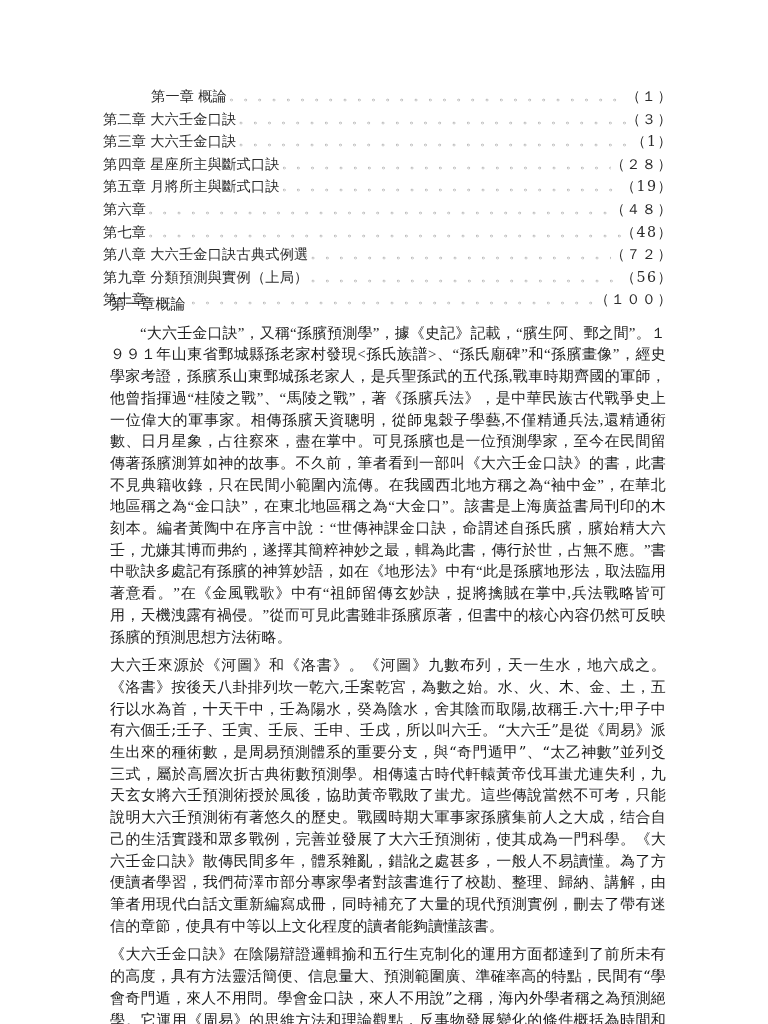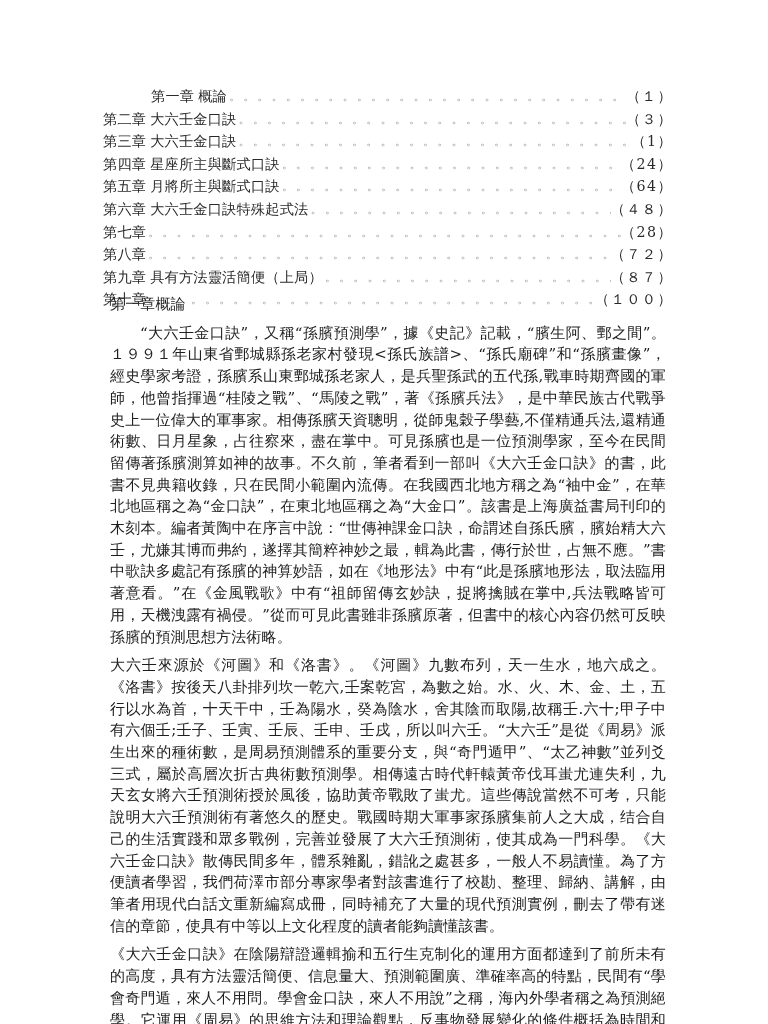--- a/index.html
+++ b/index.html
@@ -76,20 +76,21 @@
     font-size: 15px;
     line-height: 21.7px;
     text-align: justify;
     text-justify: inter-character;
     letter-spacing: 0.15px;
     color: #1e1e1e;
     margin: 7px;
   }
   .para.indent {
     text-indent: 2em;
+    font-family: Liberation Serif, serif;
   }
   .para.heading {
     text-indent: 0;
     text-align: left;
   }
   .para.flush {
     text-indent: 0;
   }
 </style>
 </head>
@@ -113,49 +114,49 @@
       <div class="toc-row">
         <span class="toc-chapter">第三章</span>
         <span class="toc-title">大六壬金口訣</span>
         <span class="toc-leader">。。。。。。。。。。。。。。。。。。。。。。。。。。。。。。。。。。。。。。。。。。。。。。。。。。。。。。。。。。。</span>
         <span class="toc-page">（1）</span>
       </div>
       <div class="toc-row">
         <span class="toc-chapter">第四章</span>
         <span class="toc-title">星座所主與斷式口訣</span>
         <span class="toc-leader">。。。。。。。。。。。。。。。。。。。。。。。。。。。。。。。。。。。。。。。。。。。。。。。。。。。。。。。。。。。</span>
-        <span class="toc-page">（24）</span>
+        <span class="toc-page">（２８）</span>
       </div>
       <div class="toc-row">
         <span class="toc-chapter">第五章</span>
         <span class="toc-title">月將所主與斷式口訣</span>
         <span class="toc-leader">。。。。。。。。。。。。。。。。。。。。。。。。。。。。。。。。。。。。。。。。。。。。。。。。。。。。。。。。。。。</span>
-        <span class="toc-page">（64）</span>
+        <span class="toc-page">（19）</span>
       </div>
       <div class="toc-row">
         <span class="toc-chapter">第六章</span>
-        <span class="toc-title">大六壬金口訣特殊起式法</span>
         <span class="toc-leader">。。。。。。。。。。。。。。。。。。。。。。。。。。。。。。。。。。。。。。。。。。。。。。。。。。。。。。。。。。。</span>
         <span class="toc-page">（４８）</span>
       </div>
       <div class="toc-row">
         <span class="toc-chapter">第七章</span>
         <span class="toc-leader">。。。。。。。。。。。。。。。。。。。。。。。。。。。。。。。。。。。。。。。。。。。。。。。。。。。。。。。。。。。</span>
-        <span class="toc-page">（28）</span>
+        <span class="toc-page">（48）</span>
       </div>
       <div class="toc-row">
         <span class="toc-chapter">第八章</span>
+        <span class="toc-title">大六壬金口訣古典式例選</span>
         <span class="toc-leader">。。。。。。。。。。。。。。。。。。。。。。。。。。。。。。。。。。。。。。。。。。。。。。。。。。。。。。。。。。。</span>
         <span class="toc-page">（７２）</span>
       </div>
       <div class="toc-row">
         <span class="toc-chapter">第九章</span>
-        <span class="toc-title">具有方法靈活簡便（上局）</span>
+        <span class="toc-title">分類預測與實例（上局）</span>
         <span class="toc-leader">。。。。。。。。。。。。。。。。。。。。。。。。。。。。。。。。。。。。。。。。。。。。。。。。。。。。。。。。。。。</span>
-        <span class="toc-page">（８７）</span>
+        <span class="toc-page">（56）</span>
       </div>
       <div class="toc-row">
         <span class="toc-chapter">第十章</span>
         <span class="toc-leader">。。。。。。。。。。。。。。。。。。。。。。。。。。。。。。。。。。。。。。。。。。。。。。。。。。。。。。。。。。。</span>
         <span class="toc-page">（１００）</span>
       </div>
     </div>
 
   <div class="body-block">
     <p class="para heading">第一章概論</p>

